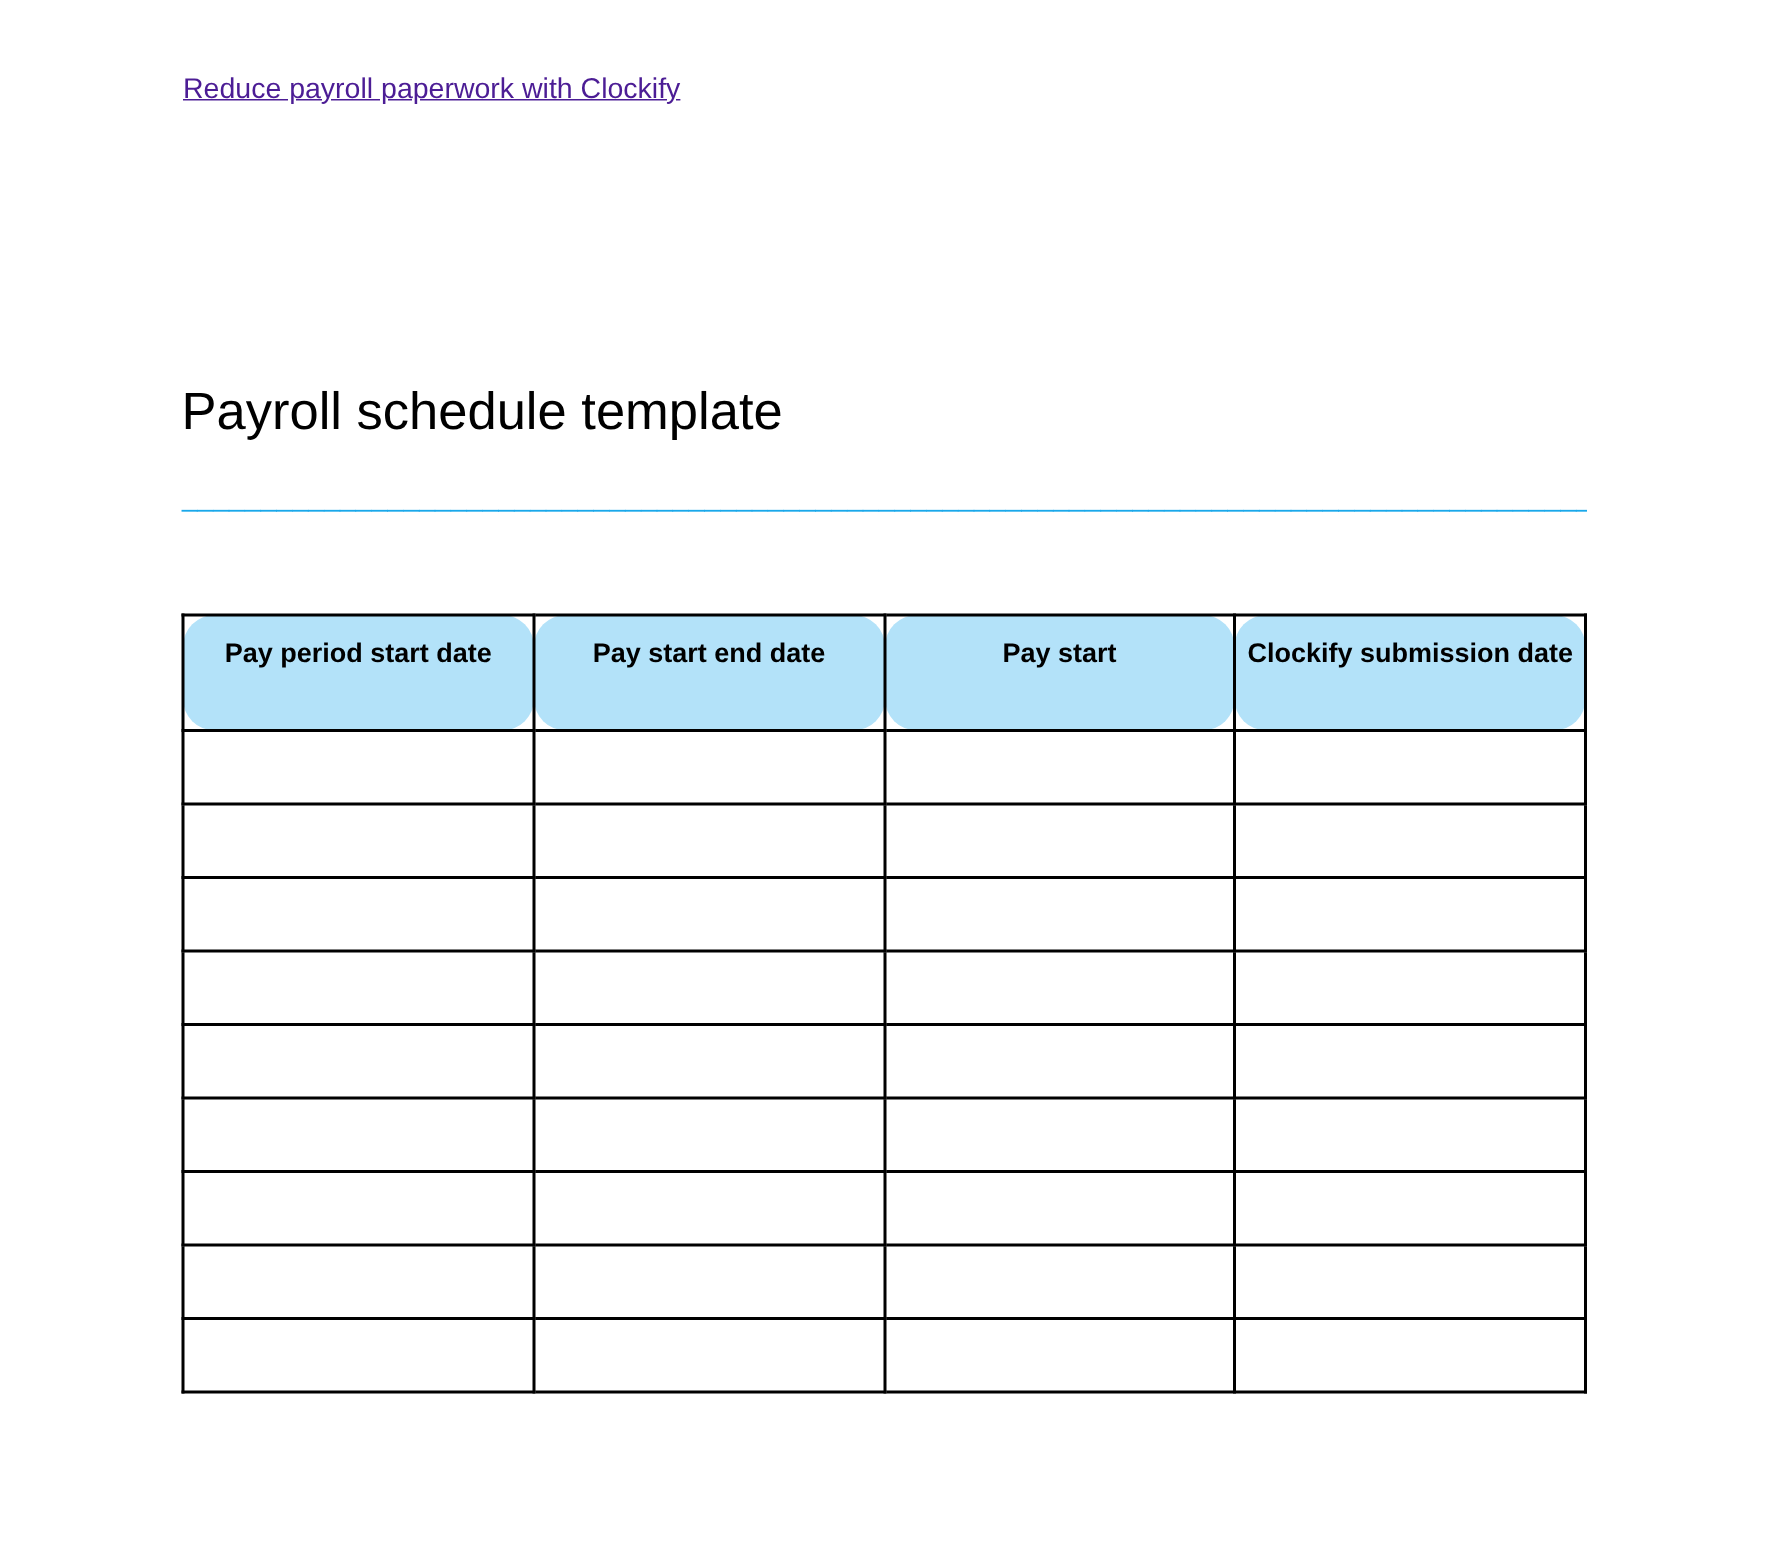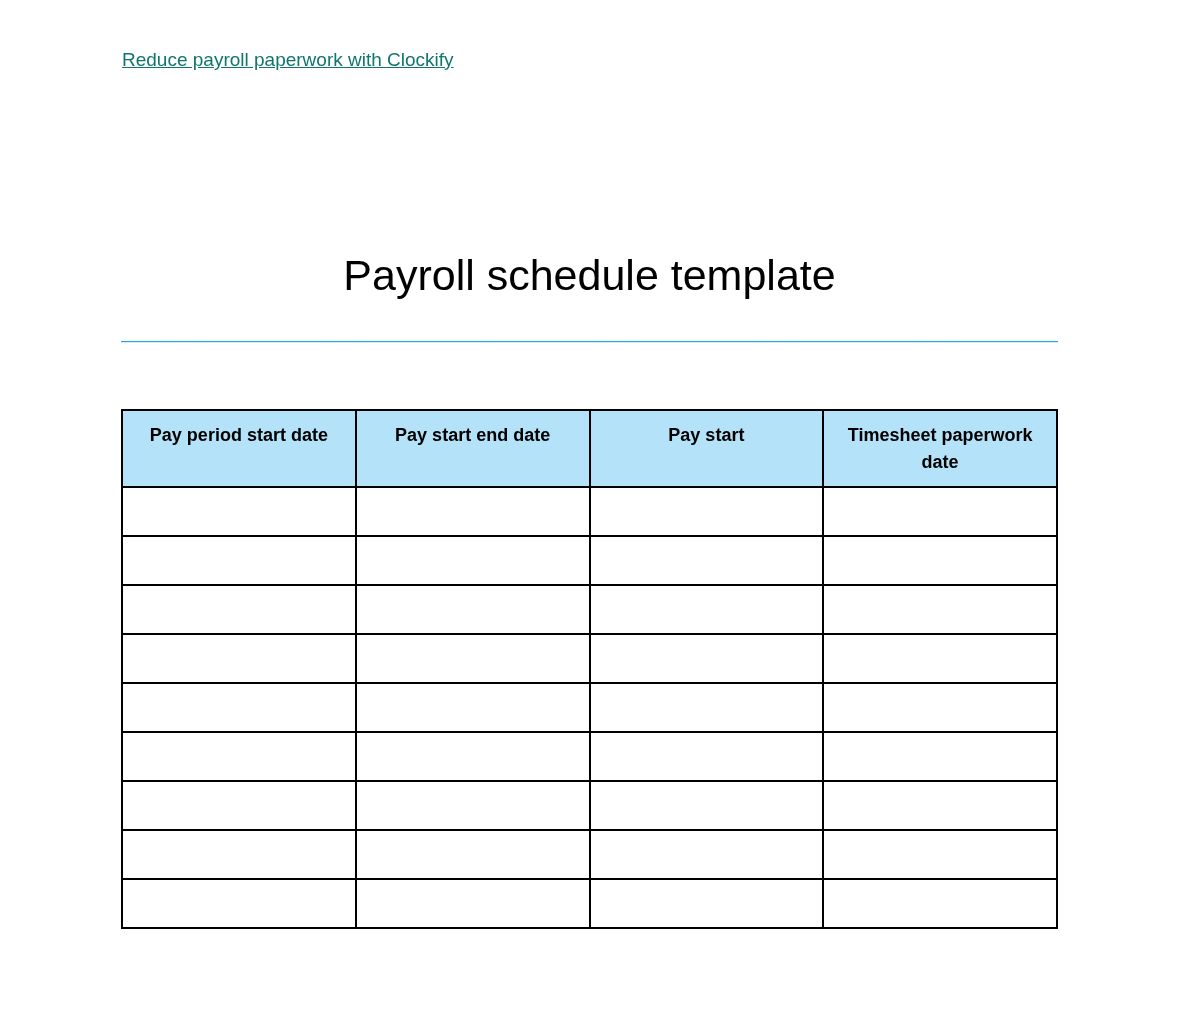--- a/index.html
+++ b/index.html
@@ -13,31 +13,31 @@
     font-family: "Liberation Sans", sans-serif;
     position: relative;
     overflow: hidden;
   }
   .doc-link {
     position: absolute;
     left: 122px;
     top: 48px;
     font-size: 19px;
     line-height: 24px;
-    color: #0f766e;
+    color: #4c1d95;
     text-decoration: underline;
     cursor: pointer;
   }
   .doc-title {
     position: absolute;
     left: 121px;
     top: 252px;
     width: 937px;
-    text-align: center;
-    font-size: 43px;
+    text-align: left;
+    font-size: 35px;
     line-height: 46px;
     font-weight: 400;
     color: #000000;
     white-space: nowrap;
   }
   .divider {
     position: absolute;
     left: 121px;
     top: 321px;
     width: 937px;
@@ -69,20 +69,21 @@
     width: 25%;
     height: 77px;
     background: #b3e2f9;
     color: #000000;
     font-size: 18px;
     font-weight: 700;
     line-height: 27px;
     text-align: center;
     vertical-align: top;
     padding: 11px 6px 8px 6px;
+    border-radius: 21px;
   }
   table.payroll td {
     height: 49px;
     background: #ffffff;
   }
 </style>
 </head>
 <body>
 
 <a class="doc-link">Reduce payroll paperwork with Clockify</a>
@@ -91,21 +92,21 @@
 
 <div class="divider">__________________________________________________________________________________________</div>
 
 <div class="table-wrap">
   <table class="payroll">
     <thead>
       <tr>
         <th>Pay period start date</th>
         <th>Pay start end date</th>
         <th>Pay start</th>
-        <th>Timesheet paperwork date</th>
+        <th>Clockify submission date</th>
       </tr>
     </thead>
     <tbody id="table-body">
     <tr>
           <td></td>
           <td></td>
           <td></td>
           <td></td>
         </tr>
         <tr>

